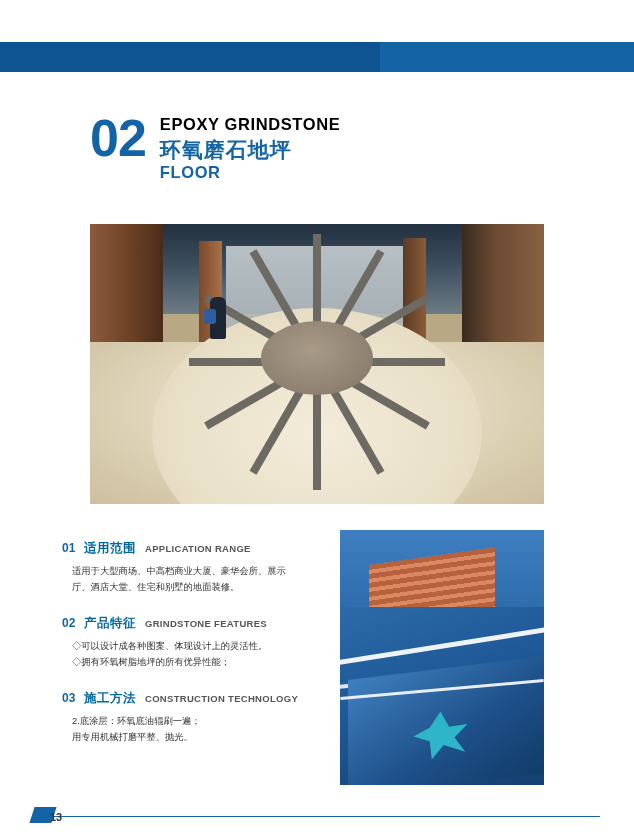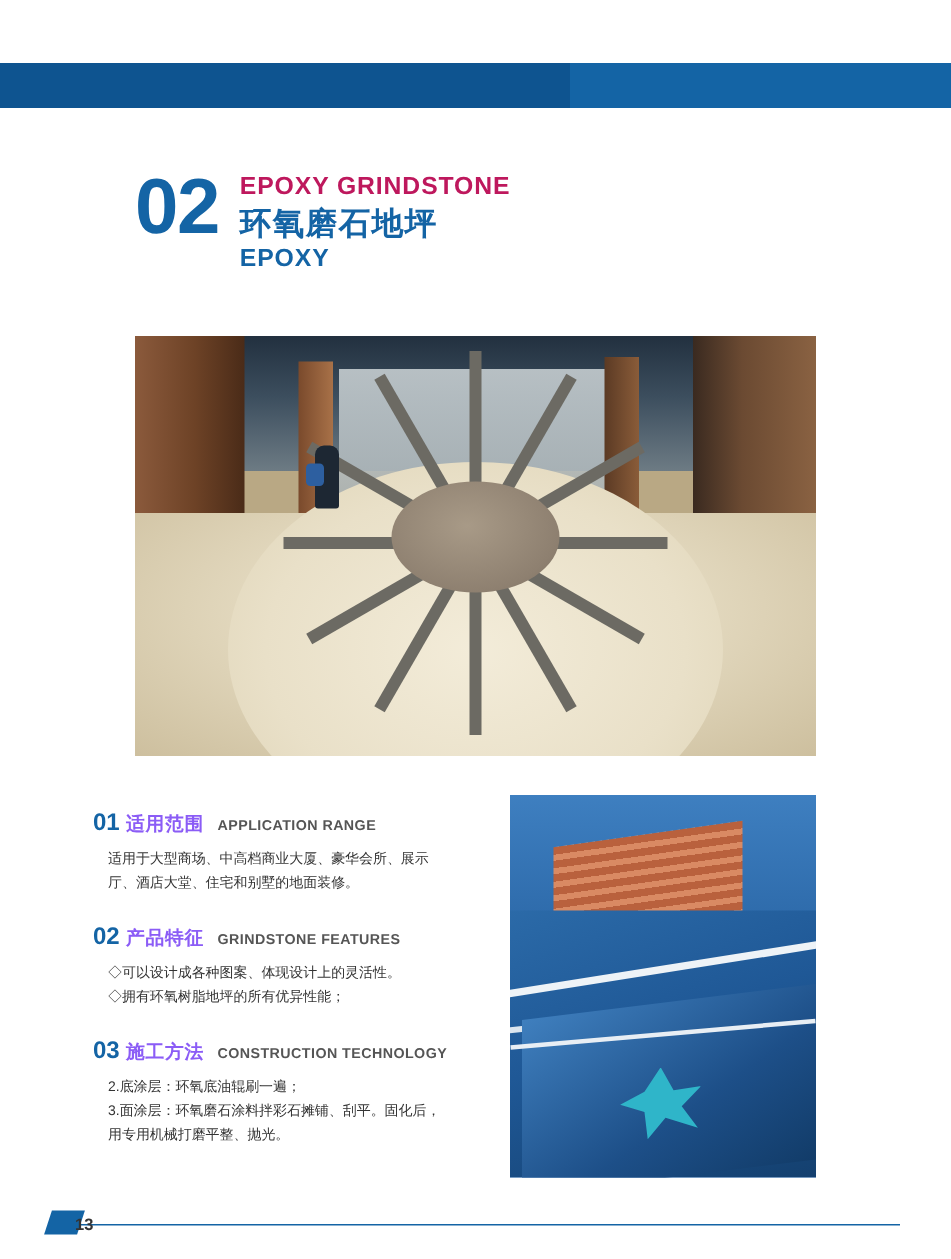--- a/index.html
+++ b/index.html
@@ -49,21 +49,21 @@
     letter-spacing: -1px;
     font-family: "Liberation Sans", sans-serif;
   }
   .title-text {
     margin-left: 14px;
     margin-top: 2px;
   }
   .title-en-top {
     font-size: 16.5px;
     font-weight: bold;
-    color: #be185d;
+    color: #000000;
     letter-spacing: 0.6px;
     line-height: 20px;
     font-family: "Liberation Sans", sans-serif;
   }
   .title-cn {
     font-size: 21px;
     font-weight: bold;
     color: #1464a5;
     letter-spacing: 1px;
     line-height: 27px;
@@ -157,29 +157,29 @@
     left: 62px;
     top: 540px;
     width: 256px;
   }
   .sec { margin-bottom: 20px; }
   .sec-head {
     display: flex;
     align-items: baseline;
   }
   .sec-num {
-    font-size: 16px;
+    font-size: 12px;
     font-weight: bold;
     color: #1464a5;
     width: 22px;
   }
   .sec-cn {
     font-size: 12.5px;
     font-weight: bold;
-    color: #8b5cf6;
+    color: #0369a1;
     letter-spacing: 0.5px;
   }
   .sec-en {
     font-size: 9.5px;
     color: #555555;
     margin-left: 9px;
     letter-spacing: 0.3px;
     font-weight: bold;
   }
   .sec-body {
@@ -269,21 +269,21 @@
 <body>
 
 <div class="top-band"></div>
 <div class="top-band-dark"></div>
 
 <div class="title-wrap">
   <div class="big-num">02</div>
   <div class="title-text">
     <div class="title-en-top">EPOXY GRINDSTONE</div>
     <div class="title-cn">环氧磨石地坪</div>
-    <div class="title-en-bottom">EPOXY</div>
+    <div class="title-en-bottom">FLOOR</div>
   </div>
 </div>
 
 <div class="hero">
   <div class="hero-sky"></div>
   <div class="hero-glass"></div>
   <div class="hero-wallL"></div>
   <div class="hero-wallR"></div>
   <div class="hero-colL"></div>
   <div class="hero-colR"></div>
@@ -333,21 +333,20 @@
   </div>
 
   <div class="sec">
     <div class="sec-head">
       <span class="sec-num">03</span>
       <span class="sec-cn">施工方法</span>
       <span class="sec-en">CONSTRUCTION TECHNOLOGY</span>
     </div>
     <div class="sec-body">
       <p>2.底涂层：环氧底油辊刷一遍；</p>
-      <p>3.面涂层：环氧磨石涂料拌彩石摊铺、刮平。固化后，</p>
       <p>用专用机械打磨平整、抛光。</p>
     </div>
   </div>
 
 </div>
 
 <div class="photo2">
   <div class="p2-top"></div>
   <div class="p2-stairs"></div>
   <div class="p2-floor"></div>

